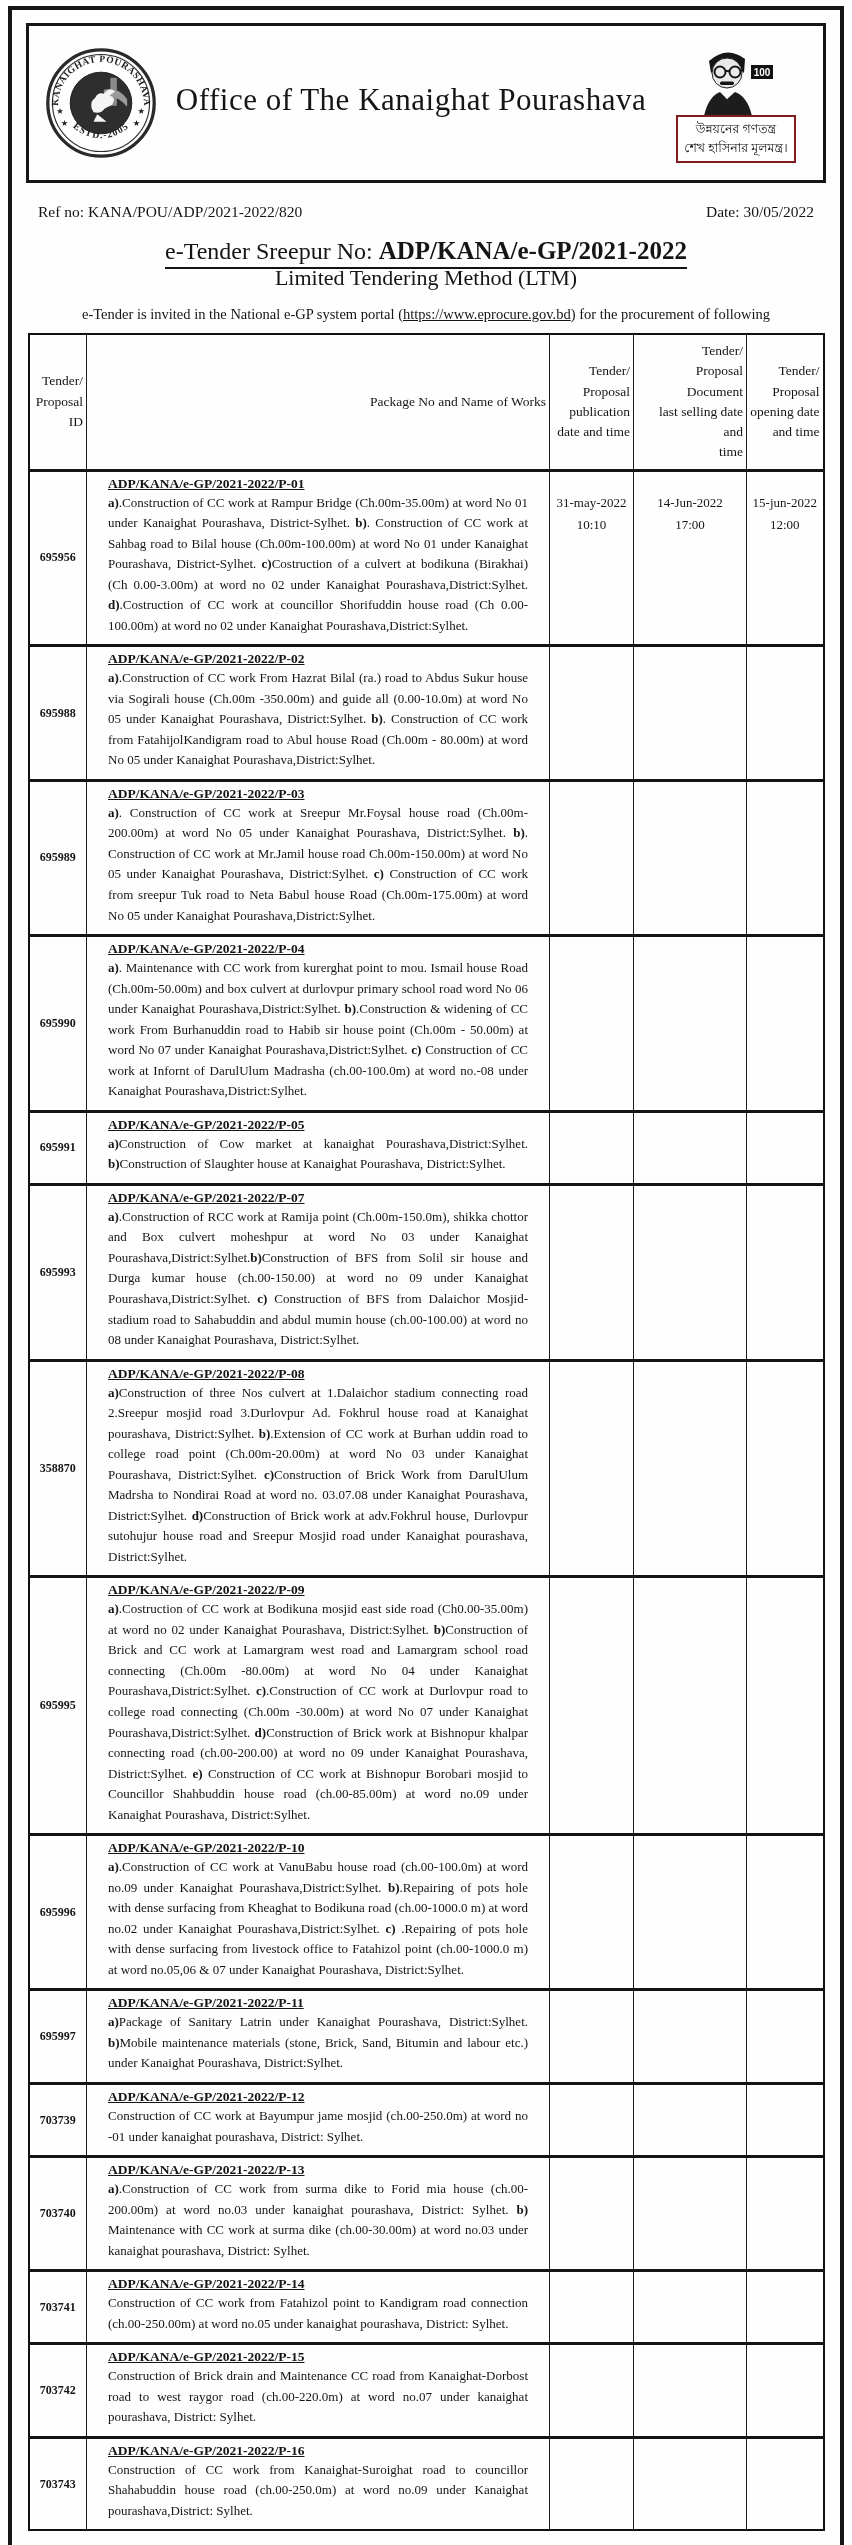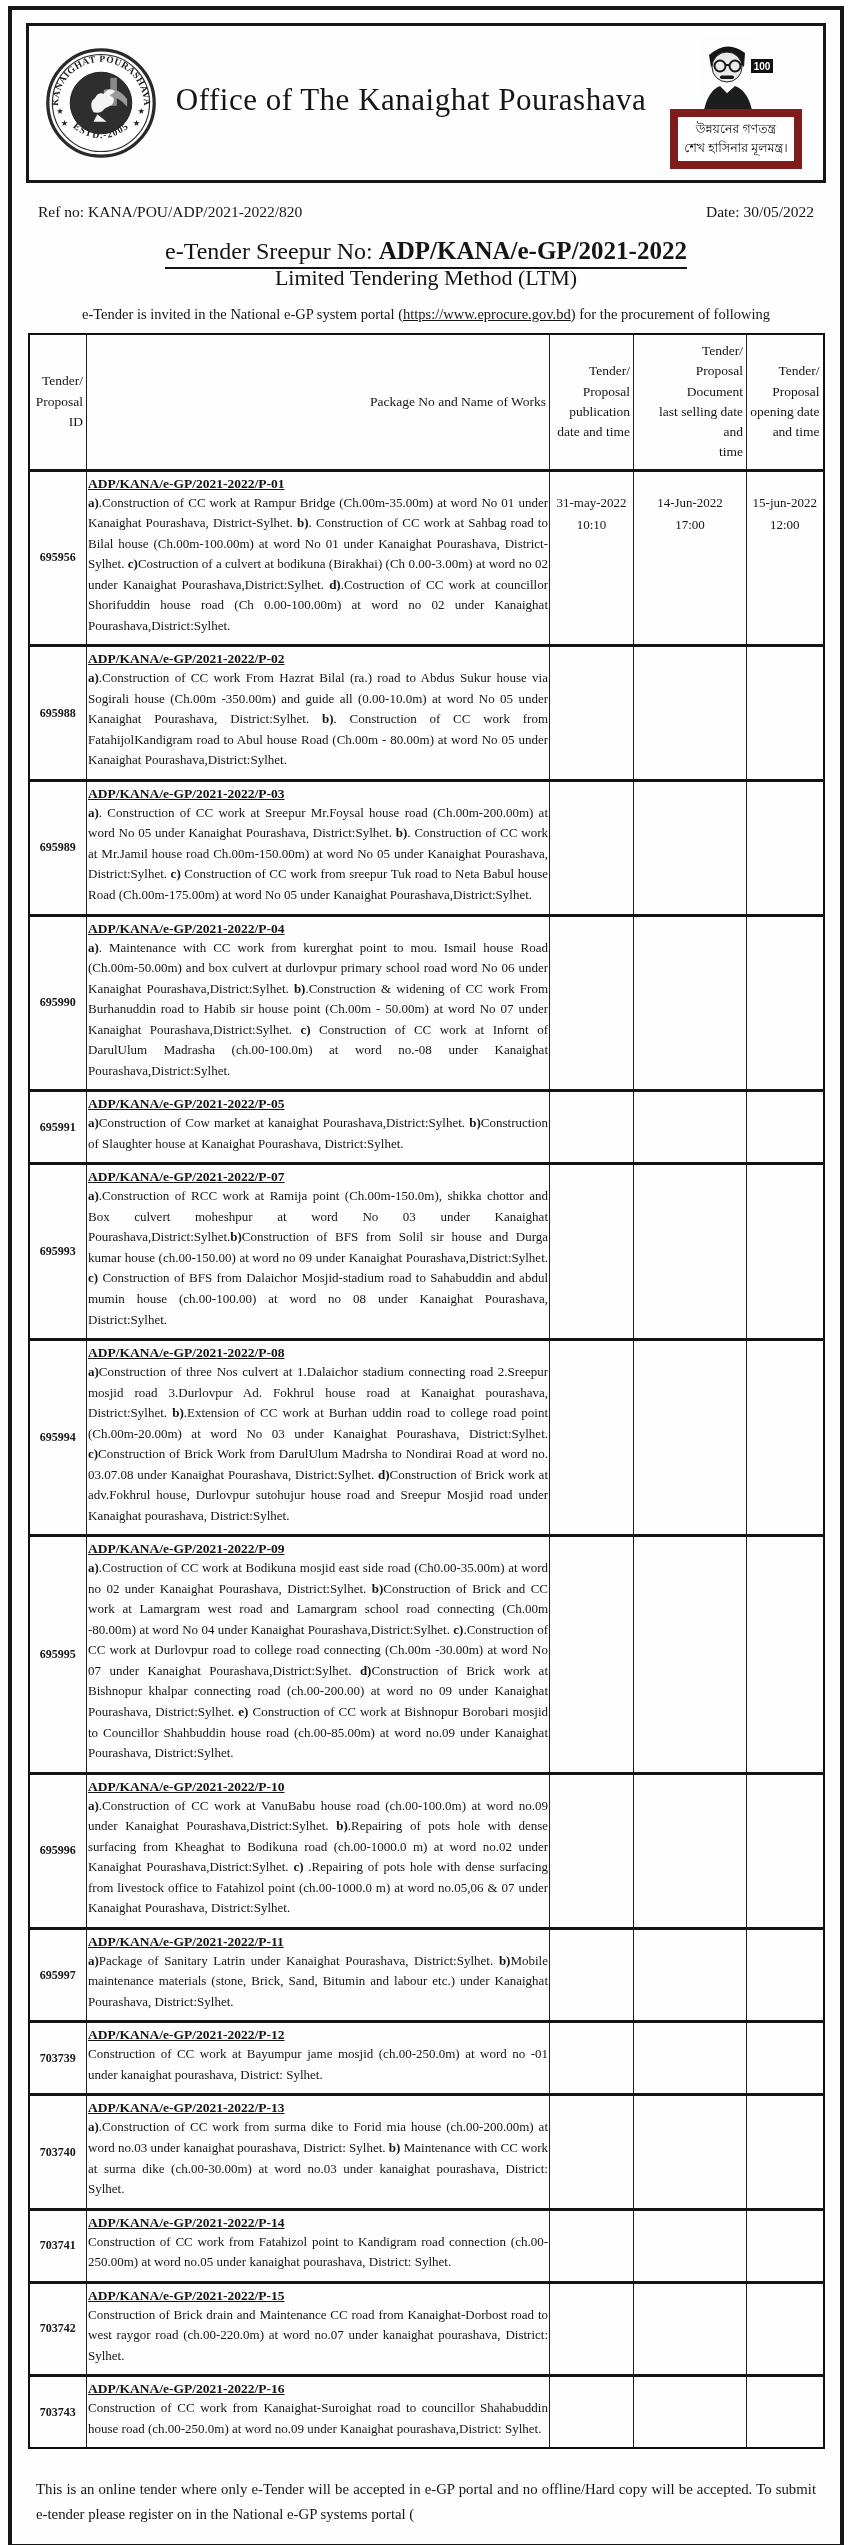--- a/index.html
+++ b/index.html
@@ -5,36 +5,36 @@
   html,body{margin:0;padding:0;background:#fff;}
   body{width:852px;font-family:"Liberation Serif", serif;color:#151515;}
   .page{box-sizing:border-box;margin:6px 8px 10px;border:4px solid #161616;background:#fefefe;min-height:2505px;position:relative;padding-bottom:18px;}
   
   .header-box{margin:13px 14px 0;border:3px solid #161616;height:160px;display:flex;align-items:center;padding:0 12px;box-sizing:border-box;}
   .seal-wrap{width:120px;flex:0 0 auto;display:flex;justify-content:center;}
   .head-titles{flex:1;text-align:center;padding-bottom:6px;}
   .head-title-1{font-size:31px;letter-spacing:.5px;}
   .head-title-2{font-size:29px;margin-top:10px;}
   .mujib-wrap{flex:0 0 auto;width:150px;display:flex;flex-direction:column;align-items:center;}
-  .mujib-slogan{border:8px solid #7f1d1d;padding:3px 6px 4px;font-size:12.5px;line-height:1.5;text-align:center;margin-top:-6px;background:#fff;white-space:pre-line;}
+  .mujib-slogan{border:2px solid #7f1d1d;padding:3px 6px 4px;font-size:12.5px;line-height:1.5;text-align:center;margin-top:-6px;background:#fff;white-space:pre-line;}
   
   .meta{display:flex;justify-content:space-between;margin:20px 26px 0;font-size:15.5px;}
   
   .h1{text-align:center;margin-top:16px;font-size:24px;}
   .h1 .u{border-bottom:2.5px solid #141414;padding-bottom:3px;}
   .h1 b{font-size:25px;}
   .h2{text-align:center;font-size:22px;font-weight:normal;}
   .invite{text-align:center;font-size:14.5px;margin-top:15px;}
   .lnk{text-decoration:underline;}
   
   table.tenders{margin:10px auto 0;border-collapse:collapse;border:2.5px solid #111;table-layout:fixed;width:795px;}
   table.tenders th{border:1.5px solid #1c1c1c;border-bottom:2.5px solid #141414;font-weight:normal;font-size:13.5px;text-align:right;vertical-align:middle;white-space:pre-line;line-height:1.5;padding:6px 3px;}
   table.tenders td{border:1.5px solid #1c1c1c;border-top:3px solid #141414;}
   td.c-id{text-align:center;font-weight:bold;font-size:12px;vertical-align:middle;}
-  td.c-pkg{padding:4px 1px 8px;vertical-align:top;border-radius:29px;}
+  td.c-pkg{padding:4px 21px 8px;vertical-align:top;border-radius:29px;}
   .pkg-no{font-weight:bold;text-decoration:underline;font-size:13.5px;margin-bottom:1px;}
   .pkg-desc{text-align:justify;font-size:13px;line-height:1.58;}
   td.c-date{text-align:center;vertical-align:top;padding-top:20px;white-space:pre-line;font-size:13px;line-height:1.75;}
   
   .note{margin:28px 24px 0;font-size:14.8px;line-height:1.66;text-align:justify;}
 </style>
 </head>
 <body>
 
 <div class="page">
@@ -187,21 +187,21 @@
           <td class="c-id">695993</td>
           <td class="c-pkg">
             <div class="pkg-no">ADP/KANA/e-GP/2021-2022/P-07</div>
             <div class="pkg-desc"><b>a)</b>.Construction of  RCC work at Ramija point (Ch.00m-150.0m), shikka chottor and Box culvert moheshpur at word No 03 under Kanaighat Pourashava,District:Sylhet.<b>b)</b>Construction of BFS  from Solil sir house and Durga kumar house (ch.00-150.00) at word no 09 under Kanaighat Pourashava,District:Sylhet. <b>c)</b> Construction of BFS from Dalaichor Mosjid-stadium road to Sahabuddin and abdul mumin house (ch.00-100.00) at word no 08 under Kanaighat Pourashava, District:Sylhet.</div>
           </td>
           <td class="c-date"></td>
           <td class="c-date"></td>
           <td class="c-date"></td>
         </tr>
         <tr>
-          <td class="c-id">695994</td>
+          <td class="c-id">358870</td>
           <td class="c-pkg">
             <div class="pkg-no">ADP/KANA/e-GP/2021-2022/P-08</div>
             <div class="pkg-desc"><b>a)</b>Construction of three Nos culvert at 1.Dalaichor stadium connecting road 2.Sreepur mosjid road 3.Durlovpur Ad. Fokhrul house road at Kanaighat pourashava, District:Sylhet. <b>b)</b>.Extension of CC work at Burhan uddin road to college road point (Ch.00m-20.00m) at word No 03 under Kanaighat Pourashava, District:Sylhet. <b>c)</b>Construction of Brick Work from DarulUlum Madrsha to Nondirai Road at word no. 03.07.08 under Kanaighat Pourashava, District:Sylhet. <b>d)</b>Construction of Brick work at adv.Fokhrul house, Durlovpur sutohujur house road and Sreepur Mosjid road under Kanaighat pourashava, District:Sylhet.</div>
           </td>
           <td class="c-date"></td>
           <td class="c-date"></td>
           <td class="c-date"></td>
         </tr>
         <tr>
           <td class="c-id">695995</td>

